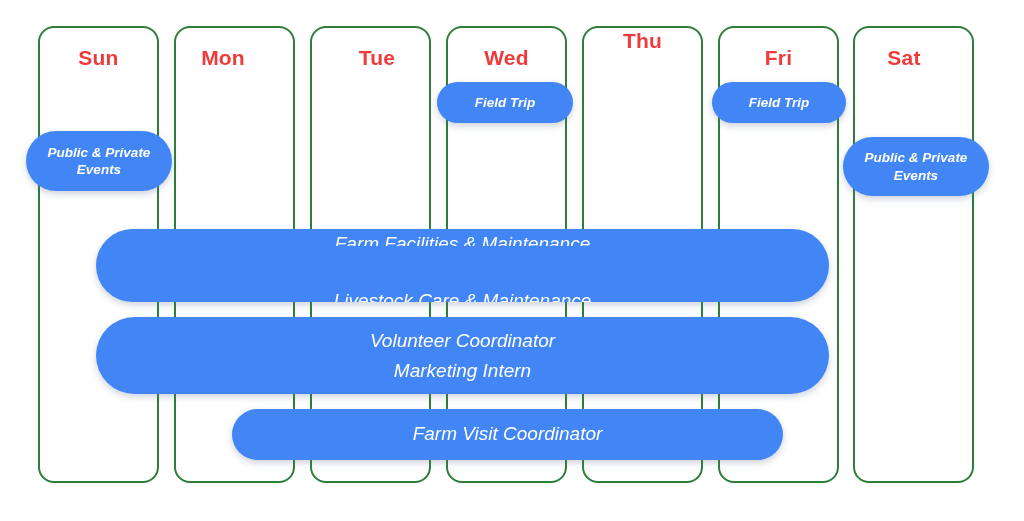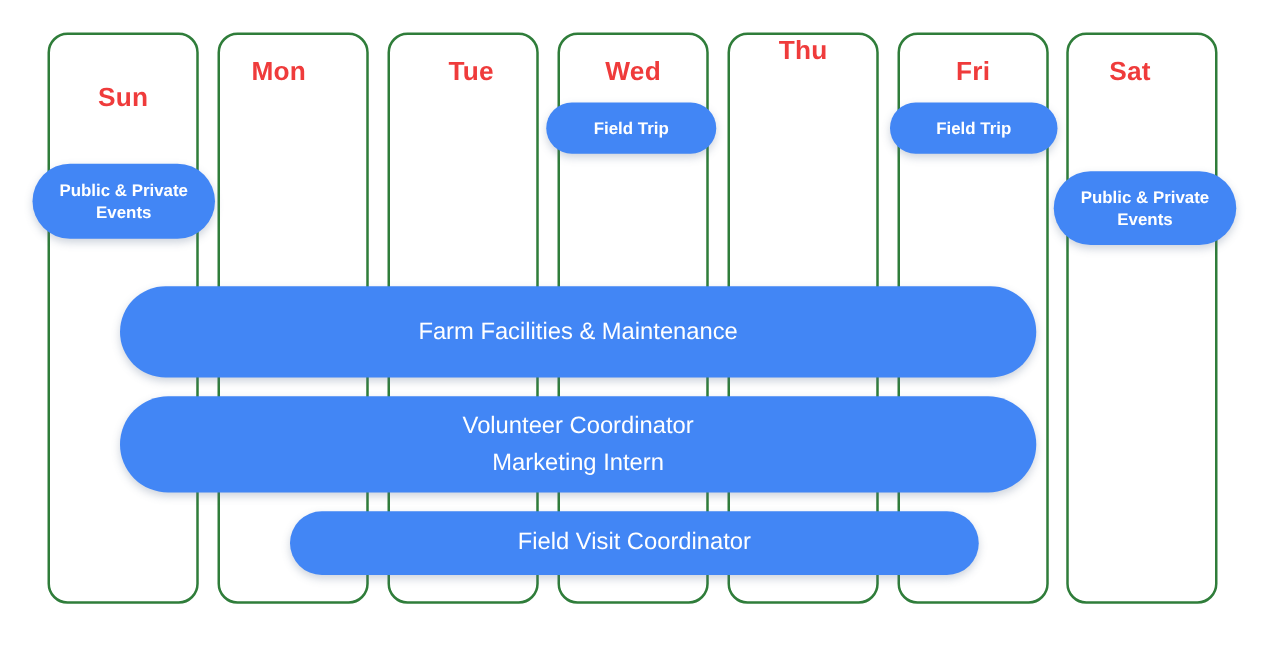--- a/index.html
+++ b/index.html
@@ -53,20 +53,21 @@
     border-radius: 999px;
     color: #ffffff;
     display: flex;
     flex-direction: column;
     align-items: center;
     justify-content: center;
     text-align: center;
     z-index: 5;
     box-shadow: 0 3px 7px rgba(90, 110, 140, 0.30);
     padding: 0 10px;
+    font-style: italic;
   }
 
   .pill-line {
     display: block;
     width: 100%;
     white-space: nowrap;
     overflow: hidden;
   }
 
   
@@ -87,21 +88,21 @@
     line-height: 1.2;
   }
 </style>
 </head>
 <body>
 
 <div id="canvas">
 
   <div id="columns-layer">
       <div class="day-column" style="left: 38px; top: 26px; width: 121px; height: 457px;"></div>
-      <div class="day-label" style="left: 38px; width: 121px; top: 47px; margin-top: 21px;">Sun</div>
+      <div class="day-label" style="left: 38px; width: 121px; top: 47px;">Sun</div>
       <div class="day-column" style="left: 174px; top: 26px; width: 121px; height: 457px;"></div>
       <div class="day-label" style="left: 174px; width: 98px; top: 47px;">Mon</div>
       <div class="day-column" style="left: 310px; top: 26px; width: 121px; height: 457px;"></div>
       <div class="day-label" style="left: 310px; width: 134px; top: 47px;">Tue</div>
       <div class="day-column" style="left: 446px; top: 26px; width: 121px; height: 457px;"></div>
       <div class="day-label" style="left: 446px; width: 121px; top: 47px;">Wed</div>
       <div class="day-column" style="left: 582px; top: 26px; width: 121px; height: 457px;"></div>
       <div class="day-label" style="left: 582px; width: 121px; top: 30px;">Thu</div>
       <div class="day-column" style="left: 718px; top: 26px; width: 121px; height: 457px;"></div>
       <div class="day-label" style="left: 718px; width: 121px; top: 47px;">Fri</div>
@@ -119,22 +120,23 @@
       </div>
       <div class="pill small single" style="left: 712px; top: 82px; width: 134px; height: 41px;">
         <span class="pill-line">Field Trip</span>
       </div>
       <div class="pill small" style="left: 843px; top: 137px; width: 146px; height: 59px;">
         <span class="pill-line">Public &amp; Private</span>
         <span class="pill-line">Events</span>
       </div>
       <div class="pill wide" style="left: 96px; top: 229px; width: 733px; height: 73px; gap: 40px;">
         <span class="pill-line">Farm Facilities &amp; Maintenance</span>
+        <span class="pill-line">Livestock Care &amp; Maintenance</span>
       </div>
       <div class="pill wide" style="left: 96px; top: 317px; width: 733px; height: 77px;">
         <span class="pill-line">Volunteer Coordinator</span>
         <span class="pill-line">Marketing Intern</span>
       </div>
       <div class="pill wide single" style="left: 232px; top: 409px; width: 551px; height: 51px;">
-        <span class="pill-line">Field Visit Coordinator</span>
+        <span class="pill-line">Farm Visit Coordinator</span>
       </div>
     </div>
 </div>
 
 </body></html>

